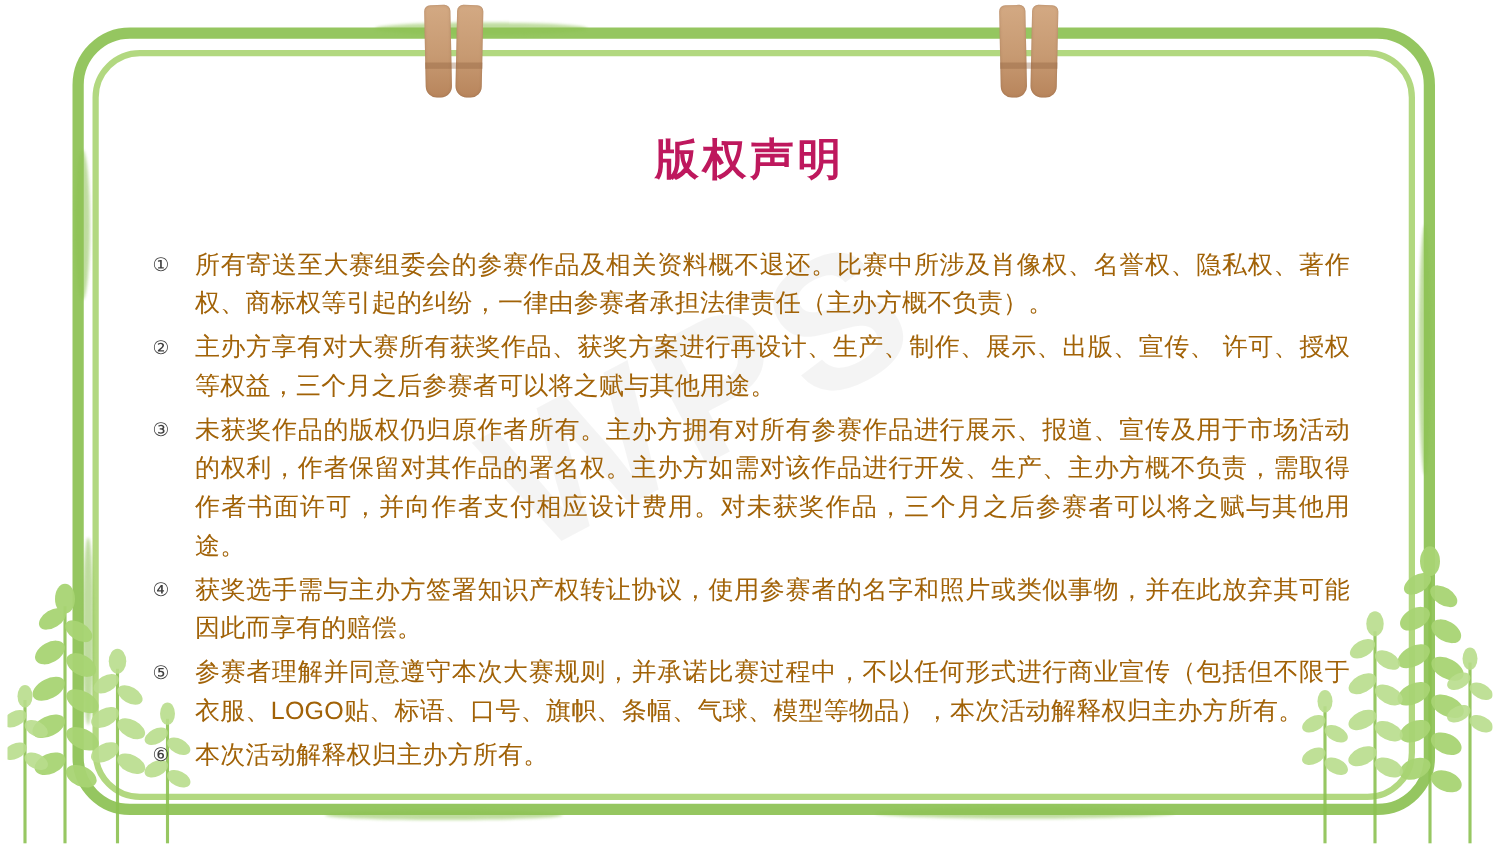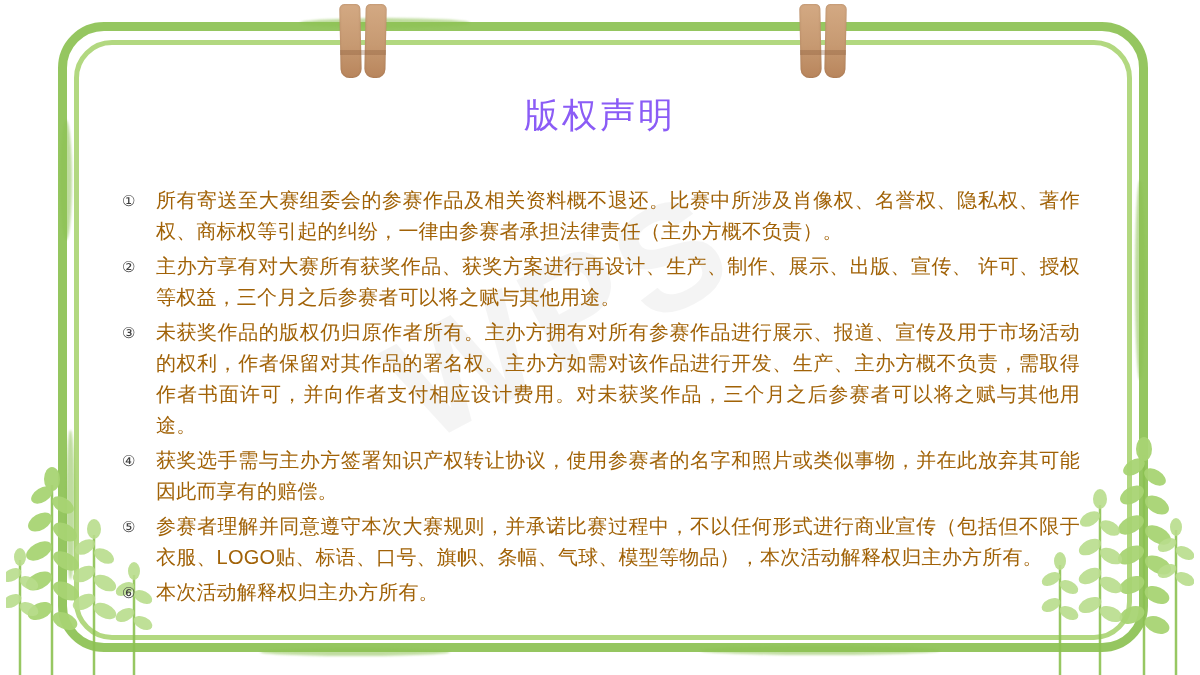--- a/index.html
+++ b/index.html
@@ -115,24 +115,24 @@
   
   .content {
     position: absolute;
     left: 120px;
     top: 88px;
     width: 960px;
   }
   .slide-title {
     text-align: center;
     font-size: 35px;
-    font-weight: normal;
-    color: #8b5cf6;
+    font-weight: bold;
+    color: #be185d;
     letter-spacing: 3px;
-    margin: 4px 0 46px 0;
+    margin: 16px 0 46px 0;
     font-family: "Liberation Sans", sans-serif;
   }
   .clause-list {
     margin: 0;
     padding: 0;
     list-style: none;
   }
   .clause {
     display: flex;
     align-items: flex-start;

